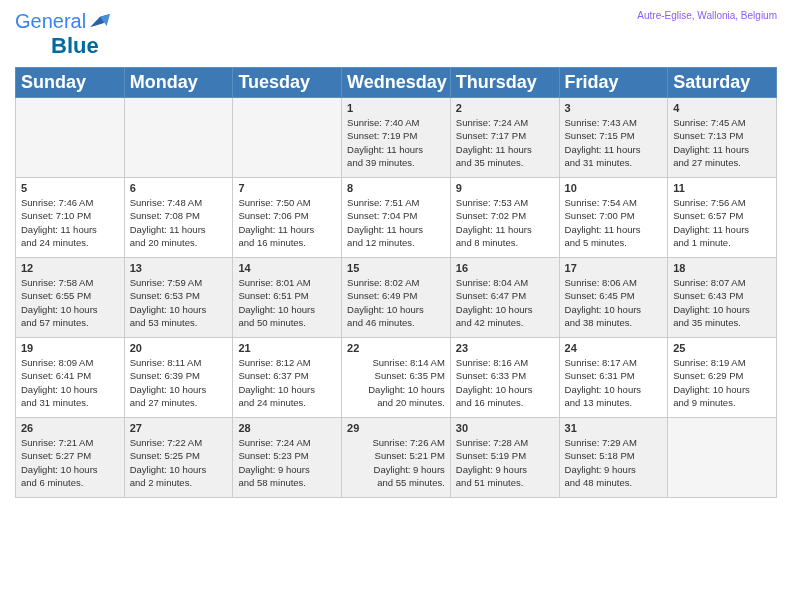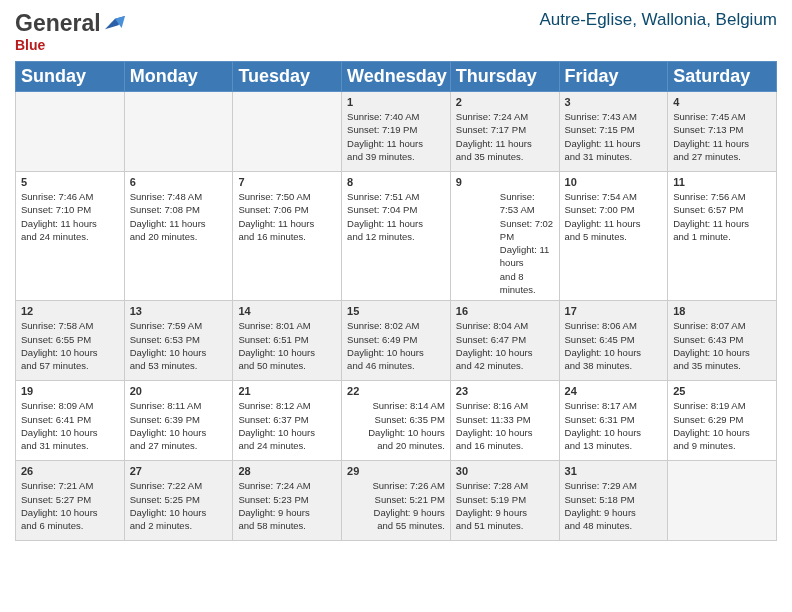--- a/index.html
+++ b/index.html
@@ -26,45 +26,46 @@
       display: flex;
       flex-direction: column;
       align-items: flex-start;
     }
     .logo-text {
       display: flex;
       align-items: center;
       gap: 2px;
     }
     .logo-general {
-      font-size: 23px;
+      font-size: 20px;
+      font-weight: normal;
+      color: #3b82f6;
+    }
+    .logo-blue {
+      font-size: 22px;
       font-weight: bold;
-      color: #404040;
-    }
-    .logo-blue {
-      font-size: 14px;
-      font-weight: bold;
-      color: #b91c1c;
+      color: #0369a1;
+      margin-left: 36px;
     }
     .logo-icon {
       width: 20px;
       height: 20px;
       margin-left: 2px;
     }
     .title-section {
       text-align: right;
     }
     .month-title {
       font-size: 32px;
       font-weight: normal;
       color: #222;
     }
     .subtitle {
-      font-size: 17px;
-      color: #0c4a6e;
+      font-size: 10px;
+      color: #8b5cf6;
     }
     .calendar {
       width: 100%;
       border-collapse: collapse;
       table-layout: fixed;
     }
     .calendar th {
       background: #3d7ab5;
       color: white;
       text-align: left;
@@ -188,21 +189,21 @@
           </td>
           <td>
             <span class="day-num">8</span>
             <div class="day-info" style="white-space: pre-line;">Sunrise: 7:51 AM
 Sunset: 7:04 PM
 Daylight: 11 hours
 and 12 minutes.</div>
           </td>
           <td>
             <span class="day-num">9</span>
-            <div class="day-info" style="white-space: pre-line; margin-left: 44px;">Sunrise: 7:53 AM
+            <div class="day-info" style="white-space: pre-line;">Sunrise: 7:53 AM
 Sunset: 7:02 PM
 Daylight: 11 hours
 and 8 minutes.</div>
           </td>
           <td>
             <span class="day-num">10</span>
             <div class="day-info" style="white-space: pre-line;">Sunrise: 7:54 AM
 Sunset: 7:00 PM
 Daylight: 11 hours
 and 5 minutes.</div>
@@ -291,21 +292,21 @@
           <td>
             <span class="day-num">22</span>
             <div class="day-info" style="white-space: pre-line; text-align: right;">Sunrise: 8:14 AM
 Sunset: 6:35 PM
 Daylight: 10 hours
 and 20 minutes.</div>
           </td>
           <td>
             <span class="day-num">23</span>
             <div class="day-info" style="white-space: pre-line;">Sunrise: 8:16 AM
-Sunset: 11:33 PM
+Sunset: 6:33 PM
 Daylight: 10 hours
 and 16 minutes.</div>
           </td>
           <td>
             <span class="day-num">24</span>
             <div class="day-info" style="white-space: pre-line;">Sunrise: 8:17 AM
 Sunset: 6:31 PM
 Daylight: 10 hours
 and 13 minutes.</div>
           </td>

